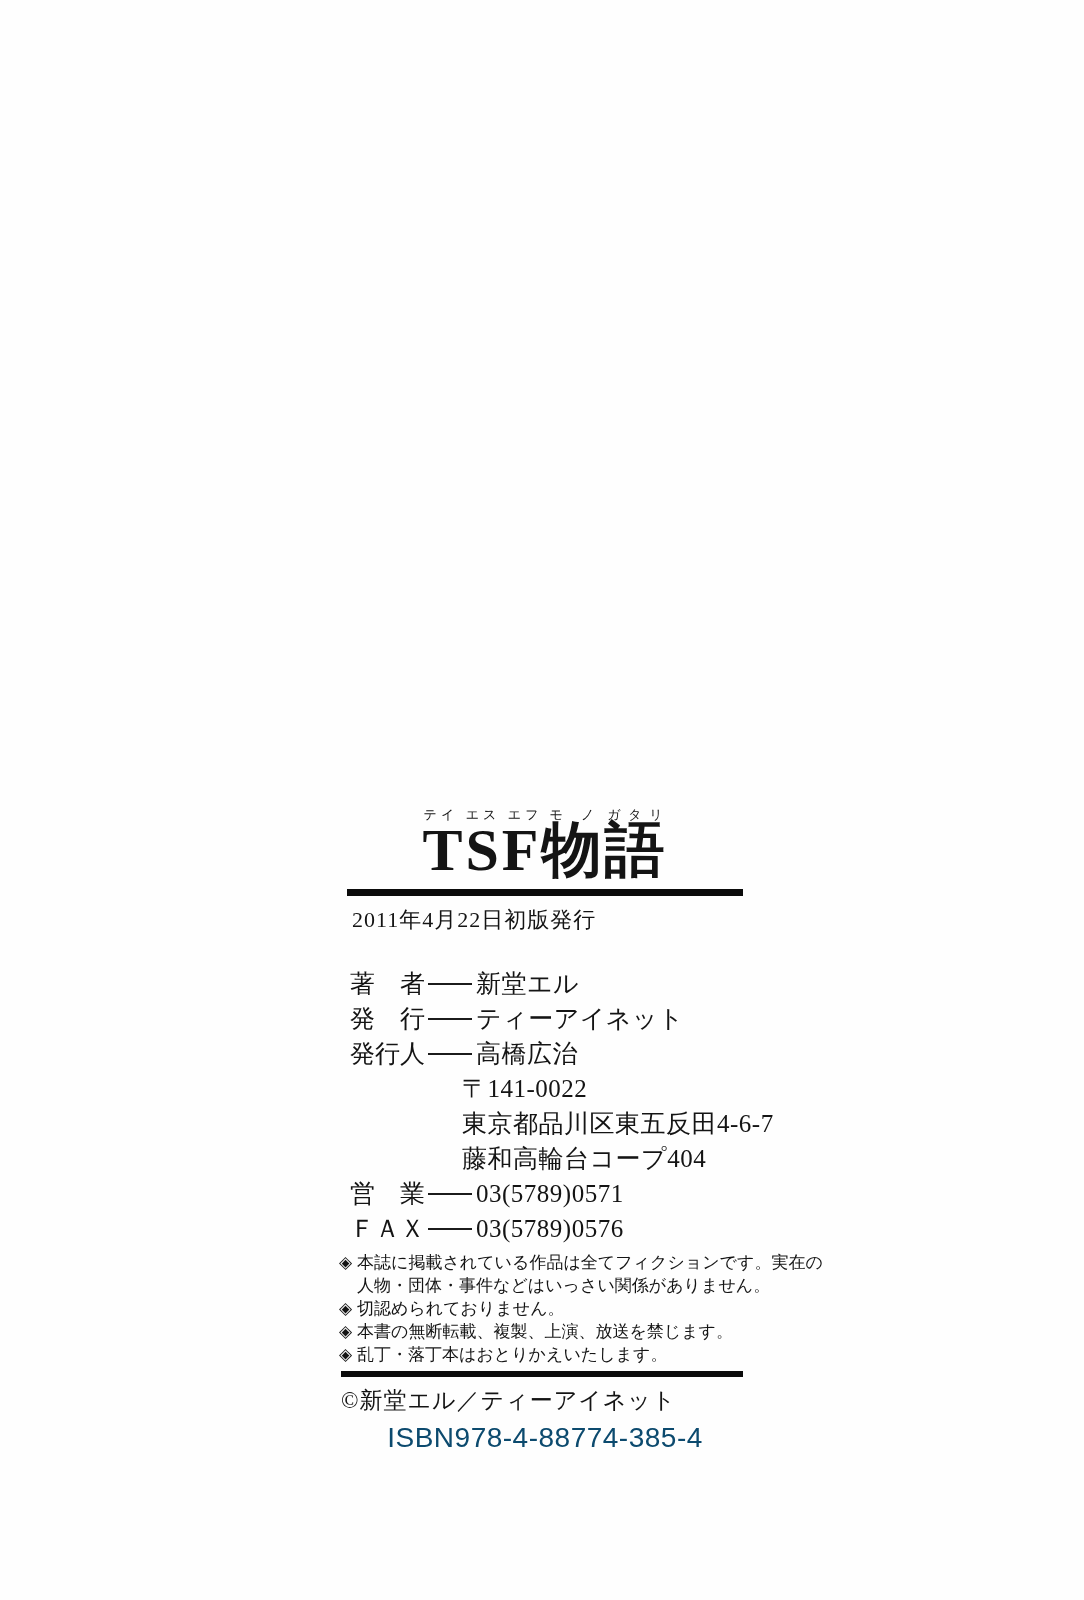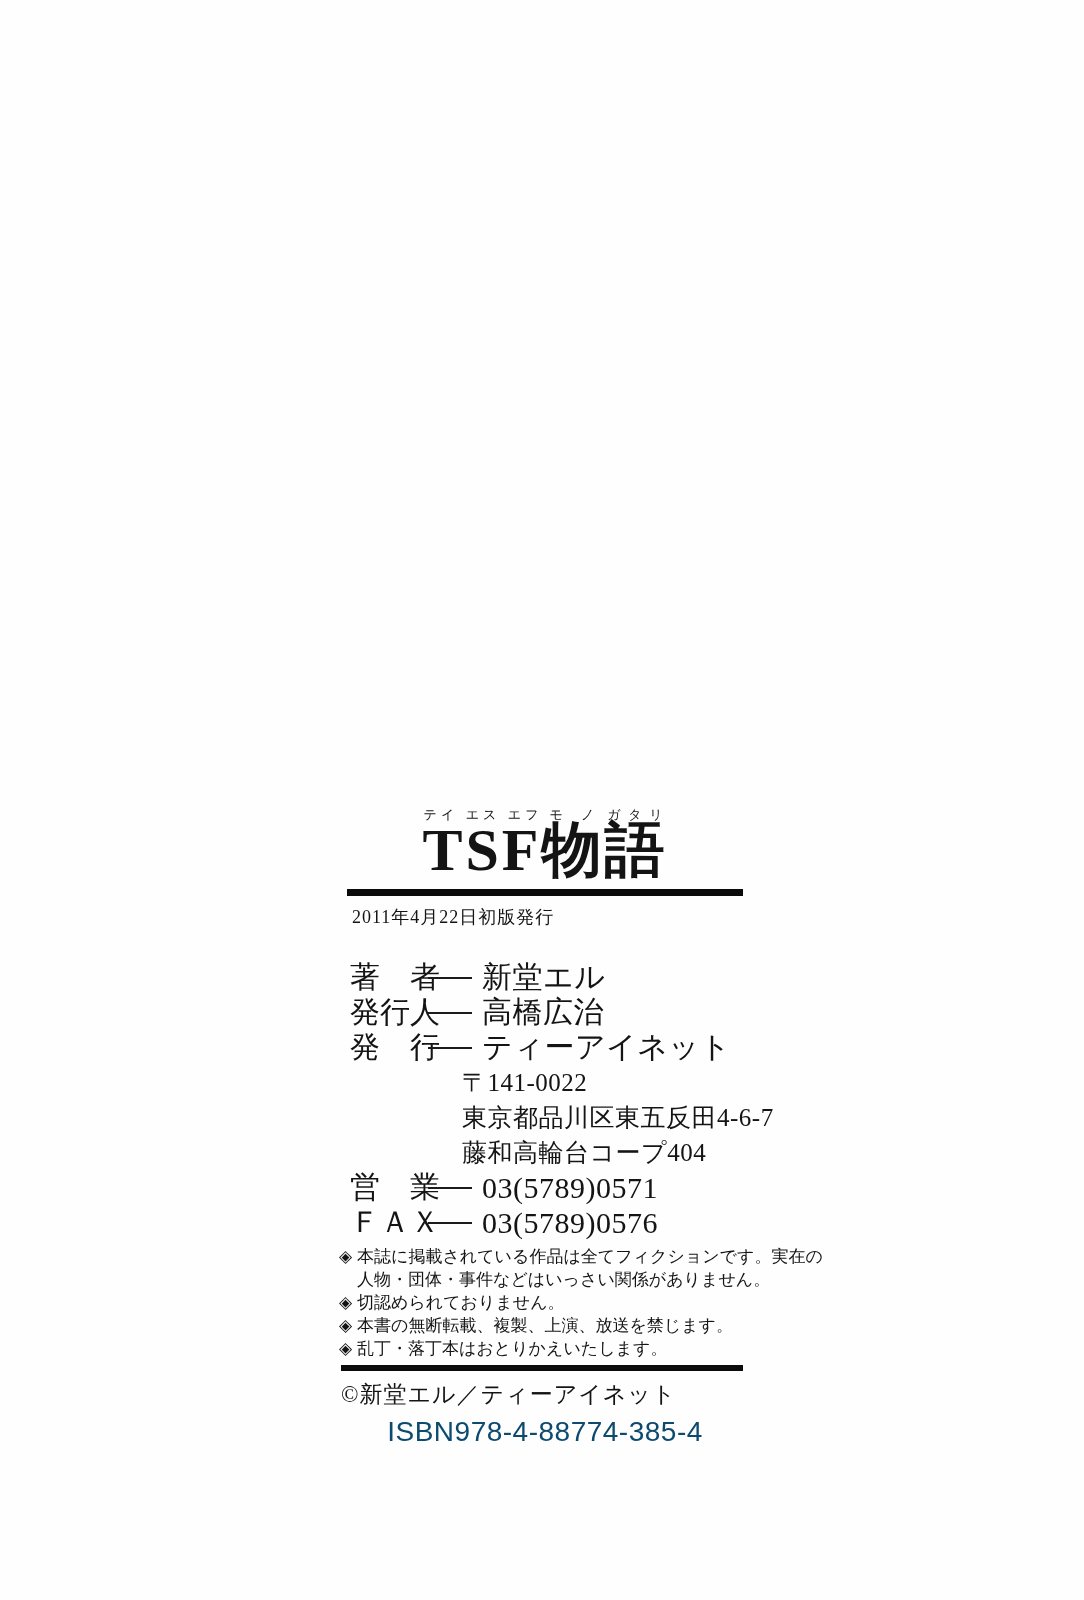--- a/index.html
+++ b/index.html
@@ -50,50 +50,50 @@
     height: 6px;
     background: #0b0b0b;
     margin-top: 5px;
     margin-left: -6px;
     width: 402px;
   }
   
   .date {
     margin-top: 9px;
     padding-left: 5px;
-    font-size: 18px;
+    font-size: 22px;
     letter-spacing: 1px;
     white-space: nowrap;
   }
   
   .rows {
     margin-top: 31px;
     padding-left: 3px;
   }
   .row {
     display: flex;
     align-items: center;
     height: 35px;
-    font-size: 30px;
+    font-size: 25px;
     white-space: nowrap;
   }
   .row .label {
     display: inline-block;
     width: 76px;
     flex: none;
   }
   .row .dash {
     width: 44px;
     height: 2px;
     background: #1b1b1b;
     flex: none;
     margin-left: 2px;
   }
   .row .value {
-    margin-left: 10px;
+    margin-left: 4px;
     letter-spacing: 0.5px;
     text-align: center;
   }
   .addr {
     margin-left: 112px;
   }
   .addr-line {
     height: 35px;
     line-height: 35px;
     font-size: 25px;
@@ -151,29 +151,29 @@
 
     <div class="rows">
 
       <div class="row">
         <span class="label">著　者</span>
         <span class="dash"></span>
         <span class="value">新堂エル</span>
       </div>
 
       <div class="row">
+        <span class="label">発　行</span>
+        <span class="dash"></span>
+        <span class="value">ティーアイネット</span>
+      </div>
+
+      <div class="row">
         <span class="label">発行人</span>
         <span class="dash"></span>
         <span class="value">高橋広治</span>
-      </div>
-
-      <div class="row">
-        <span class="label">発　行</span>
-        <span class="dash"></span>
-        <span class="value">ティーアイネット</span>
       </div>
 
       <div class="addr">
         <div class="addr-line">〒141-0022</div>
         <div class="addr-line">東京都品川区東五反田4-6-7</div>
         <div class="addr-line">藤和高輪台コープ404</div>
       </div>
 
       <div class="row">
         <span class="label">営　業</span>

